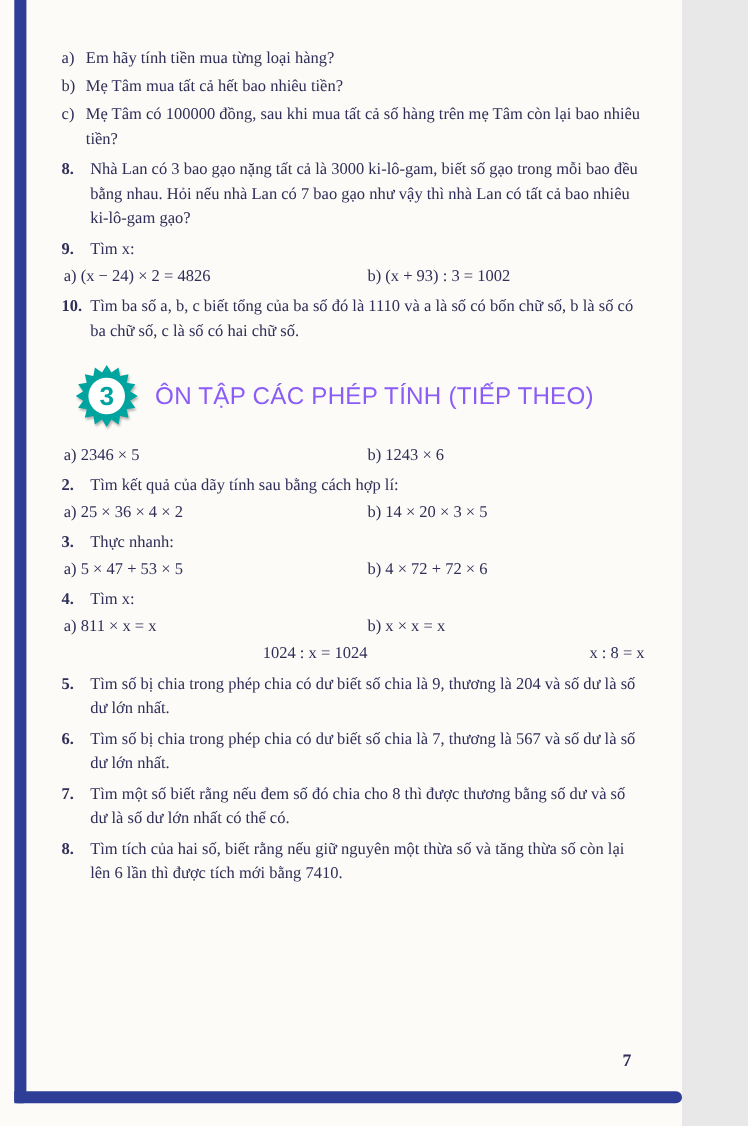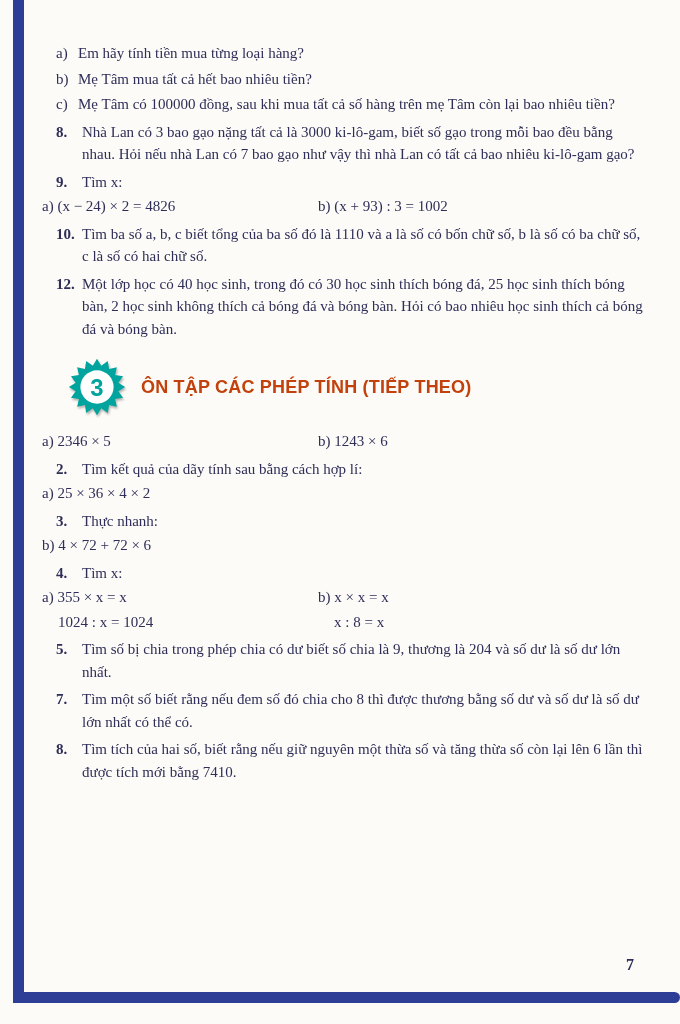--- a/index.html
+++ b/index.html
@@ -1,20 +1,20 @@
 <!DOCTYPE html>
 <html><head>
 <meta charset="utf-8">
 <style>
   * { margin: 0; padding: 0; box-sizing: border-box; }
   html, body { width: 680px; height: 1024px; }
   body { background: #e8e8e8; }
   .page {
     position: relative;
-    width: 680px; height: 1024px;
+    width: 620px; height: 1024px;
     background: #fcfbf7;
     font-family: "Liberation Serif", "DejaVu Serif", serif;
     font-size: 15px;
     line-height: 1.5;
     color: #2e2e58;
     overflow: hidden;
   }
   .bar-left {
     position: absolute; left: 13px; top: 0;
     width: 11px; height: 1003px;
@@ -38,40 +38,40 @@
   .sub .lbl { display: inline-block; width: 22px; text-indent: 0; }
   .problem {
     padding-left: 26px; text-indent: -26px;
     margin-top: 5px;
     margin-left: 24px;
   }
   .pnum {
     font-weight: bold;
     display: inline-block; width: 26px; text-indent: 0;
   }
-  .cols { display: flex; margin-left: 10px; margin-top: 2px; font-family: Liberation Serif, serif; }
+  .cols { display: flex; margin-left: 26px; margin-top: 2px; font-family: Liberation Serif, serif; }
   .col-a { width: 276px; }
   .col-b { flex: 1; }
-  .eq2 { padding-left: 16px; }
+  .eq2 { padding-left: 16px; text-align: right; }
   .section-header {
     display: flex; align-items: center;
     margin: 18px 0 14px 36px;
   }
   .badge { position: relative; width: 58px; height: 58px; margin-right: 15px; flex: 0 0 auto; }
   .badge svg { display: block; width: 58px; height: 58px; filter: drop-shadow(1px 2px 1px rgba(40,40,40,0.35)); }
   .badge-digit {
     font-family: "Liberation Sans", "DejaVu Sans", sans-serif;
     font-weight: bold; font-size: 28px;
     fill: #00a49e;
   }
   .title {
     font-family: "Liberation Sans", "DejaVu Sans", sans-serif;
-    font-weight: 700; font-size: 18px;
+    font-weight: 400; font-size: 22px;
     letter-spacing: 0.2px;
-    color: #c2410c;
+    color: #8b5cf6;
   }
   .page-num {
     position: absolute; right: 46px; top: 953px;
     font-weight: bold; font-size: 16px;
     color: #2e2e58;
   }
 </style>
 </head>
 <body>
 
@@ -91,60 +91,62 @@
 
     <p class="problem"><span class="pnum">9.</span><span>Tìm x:</span></p>
     <div class="cols">
       <span class="col-a">a) (x − 24) × 2 = 4826</span>
       <span class="col-b">b) (x + 93) : 3 = 1002</span>
     </div>
 
     <p class="problem"><span class="pnum">10.</span><span>Tìm ba số a, b, c biết tổng của ba số đó là 1110 và a là số có bốn chữ số, b là số có ba chữ số, c là số có hai chữ số.</span></p>
 
 
-    <p class="problem"><span class="pnum">12.</span><span>Một lớp học có 40 học sinh, trong đó có 30 học sinh thích bóng đá, 25 học sinh thích bóng bàn, 2 học sinh không thích cả bóng đá và bóng bàn. Hỏi có bao nhiêu học sinh thích cả bóng đá và bóng bàn.</span></p>
 
     <div class="section-header">
       <span class="badge">
         <svg viewBox="0 0 68 68">
           <polygon id="starburst" fill="#00a49e" points="34.0,1.0 39.0,9.0 46.6,3.5 48.2,12.8 57.3,10.7 55.2,19.8 64.5,21.4 59.0,29.0 67.0,34.0 59.0,39.0 64.5,46.6 55.2,48.2 57.3,57.3 48.2,55.2 46.6,64.5 39.0,59.0 34.0,67.0 29.0,59.0 21.4,64.5 19.8,55.2 10.7,57.3 12.8,48.2 3.5,46.6 9.0,39.0 1.0,34.0 9.0,29.0 3.5,21.4 12.8,19.8 10.7,10.7 19.8,12.8 21.4,3.5 29.0,9.0"></polygon>
           <circle cx="34" cy="34" r="19.5" fill="#ffffff"></circle>
           <text x="34" y="44" text-anchor="middle" class="badge-digit">3</text>
         </svg>
       </span>
       <h1 class="title">ÔN TẬP CÁC PHÉP TÍNH (TIẾP THEO)</h1>
     </div>
 
     <div class="cols">
       <span class="col-a">a) 2346 × 5</span>
       <span class="col-b">b) 1243 × 6</span>
     </div>
 
     <p class="problem"><span class="pnum">2.</span><span>Tìm kết quả của dãy tính sau bằng cách hợp lí:</span></p>
     <div class="cols">
       <span class="col-a">a) 25 × 36 × 4 × 2</span>
+      <span class="col-b">b) 14 × 20 × 3 × 5</span>
     </div>
 
     <p class="problem"><span class="pnum">3.</span><span>Thực nhanh:</span></p>
     <div class="cols">
+      <span class="col-a">a) 5 × 47 + 53 × 5</span>
       <span class="col-b">b) 4 × 72 + 72 × 6</span>
     </div>
 
     <p class="problem"><span class="pnum">4.</span><span>Tìm x:</span></p>
     <div class="cols">
-      <span class="col-a">a) 355 × x = x</span>
+      <span class="col-a">a) 811 × x = x</span>
       <span class="col-b">b) x × x = x</span>
     </div>
     <div class="cols">
       <span class="col-a eq2">1024 : x = 1024</span>
       <span class="col-b eq2">x : 8 = x</span>
     </div>
 
     <p class="problem"><span class="pnum">5.</span><span>Tìm số bị chia trong phép chia có dư biết số chia là 9, thương là 204 và số dư là số dư lớn nhất.</span></p>
 
+    <p class="problem"><span class="pnum">6.</span><span>Tìm số bị chia trong phép chia có dư biết số chia là 7, thương là 567 và số dư là số dư lớn nhất.</span></p>
 
     <p class="problem"><span class="pnum">7.</span><span>Tìm một số biết rằng nếu đem số đó chia cho 8 thì được thương bằng số dư và số dư là số dư lớn nhất có thể có.</span></p>
 
     <p class="problem"><span class="pnum">8.</span><span>Tìm tích của hai số, biết rằng nếu giữ nguyên một thừa số và tăng thừa số còn lại lên 6 lần thì được tích mới bằng 7410.</span></p>
 
   </div>
 
   <div class="page-num">7</div>
 </div>
 

